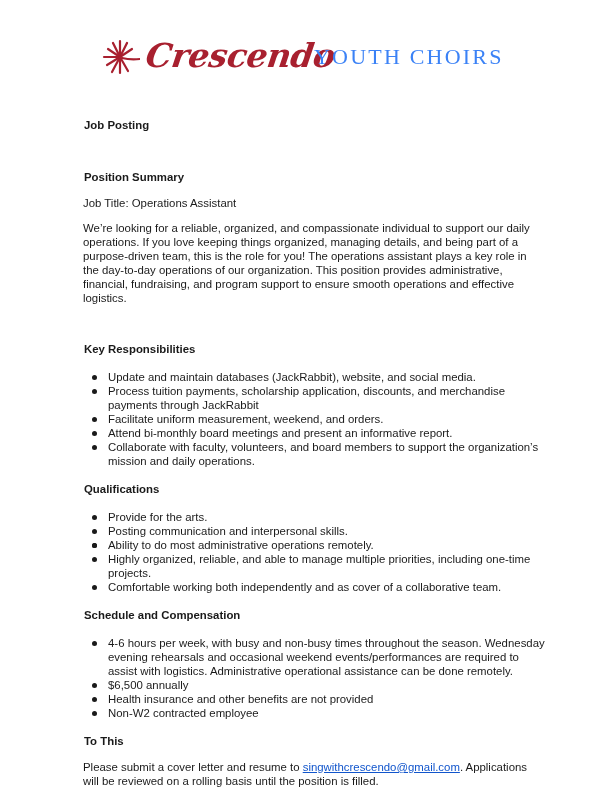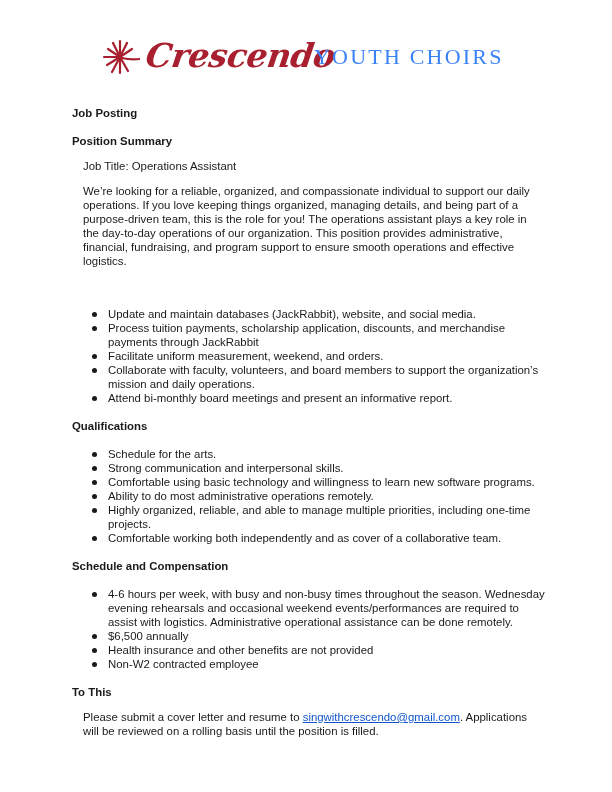--- a/index.html
+++ b/index.html
@@ -55,21 +55,21 @@
     .content {
       position: absolute;
       left: 72px;
       top: 106px;
       width: 475px;
       font-size: 11.4px;
       line-height: 14px;
     }
     .h {
       font-weight: bold;
-      margin: 0;
+      margin: 12px;
     }
     .p {
       margin: 11px;
     }
     .gap {
       height: 14px;
     }
     ul.bullets {
       list-style: none;
       margin: 14px 0 14px 0;
@@ -118,33 +118,34 @@
 
 <div class="content">
   <p class="h">Job Posting</p>
   <div class="gap"></div>
 
   <p class="h">Position Summary</p>
   <p class="p">Job Title: Operations Assistant</p>
   <p class="p">We’re looking for a reliable, organized, and compassionate individual to support our daily operations. If you love keeping things organized, managing details, and being part of a purpose-driven team, this is the role for you! The operations assistant plays a key role in the day-to-day operations of our organization. This position provides administrative, financial, fundraising, and program support to ensure smooth operations and effective logistics.</p>
   <div class="gap"></div>
 
+  <p class="h">Key Responsibilities</p>
   <ul class="bullets">
     <li><span class="dot"></span><span>Update and maintain databases (JackRabbit), website, and social media.</span></li>
     <li><span class="dot"></span><span>Process tuition payments, scholarship application, discounts, and merchandise payments through JackRabbit</span></li>
     <li><span class="dot"></span><span>Facilitate uniform measurement, weekend, and orders.</span></li>
+    <li><span class="dot"></span><span>Attend bi-monthly board meetings and present an informative report.</span></li>
     <li><span class="dot"></span><span>Collaborate with faculty, volunteers, and board members to support the organization’s mission and daily operations.</span></li>
-    <li><span class="dot"></span><span>Attend bi-monthly board meetings and present an informative report.</span></li>
   </ul>
 
   <p class="h">Qualifications</p>
   <ul class="bullets">
-    <li><span class="dot"></span><span>Schedule for the arts.</span></li>
-    <li><span class="dot"></span><span>Strong communication and interpersonal skills.</span></li>
-    <li><span class="dot"></span><span>Comfortable using basic technology and willingness to learn new software programs.</span></li>
+    <li><span class="dot"></span><span>Provide for the arts.</span></li>
+    <li><span class="dot"></span><span>Posting communication and interpersonal skills.</span></li>
+    <li><span class="dot"></span></li>
     <li><span class="dot"></span><span>Ability to do most administrative operations remotely.</span></li>
     <li><span class="dot"></span><span>Highly organized, reliable, and able to manage multiple priorities, including one-time projects.</span></li>
     <li><span class="dot"></span><span>Comfortable working both independently and as cover of a collaborative team.</span></li>
   </ul>
 
   <p class="h">Schedule and Compensation</p>
   <ul class="bullets">
     <li><span class="dot"></span><span>4-6 hours per week, with busy and non-busy times throughout the season. Wednesday evening rehearsals and occasional weekend events/performances are required to assist with logistics. Administrative operational assistance can be done remotely.</span></li>
     <li><span class="dot"></span><span>$6,500 annually</span></li>
     <li><span class="dot"></span><span>Health insurance and other benefits are not provided</span></li>

